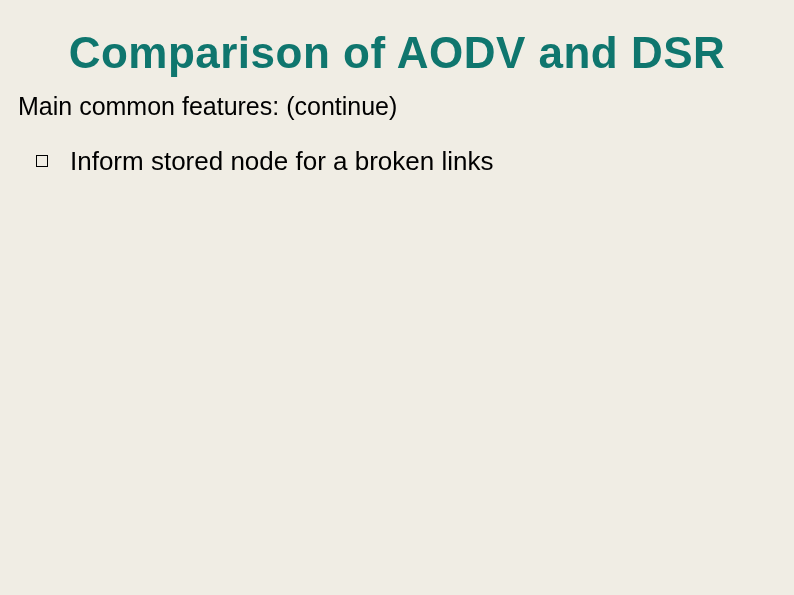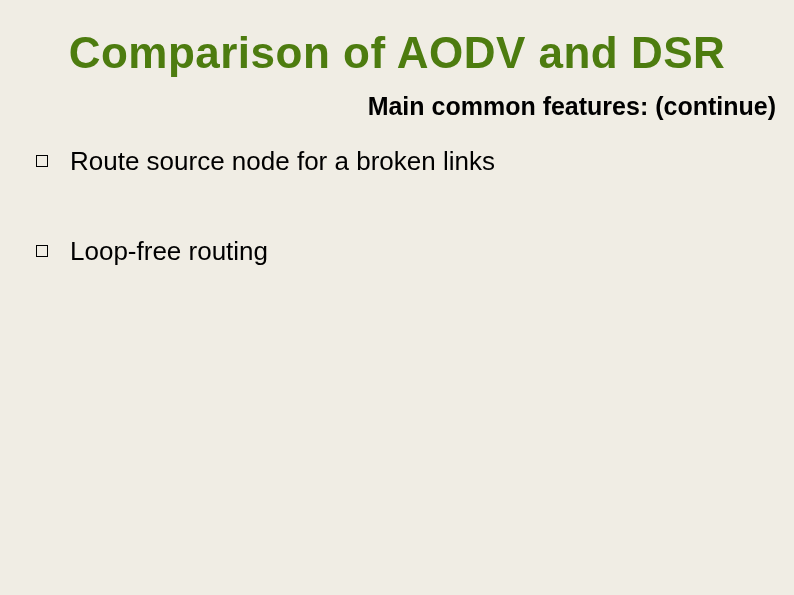--- a/index.html
+++ b/index.html
@@ -12,32 +12,31 @@
     color: #000000;
     overflow: hidden;
   }
   .slide {
     box-sizing: border-box;
     width: 794px;
     height: 595px;
     padding: 28px 18px 18px 18px;
   }
   .title {
-    color: #4d7c0f;
+    color: #0f766e;
     font-size: 44px;
     font-weight: bold;
     text-align: center;
     margin: 0 0 14px 0;
     letter-spacing: 0.5px;
   }
   .subtitle {
     font-size: 25px;
-    font-weight: bold;
+    font-weight: normal;
     margin: 0 0 18px 0;
-    text-align: right;
   }
   ul.bullets {
     list-style: none;
     padding: 0;
     margin: 0 0 0 18px;
   }
   ul.bullets li {
     position: relative;
     font-size: 26px;
     line-height: 1.7;
@@ -55,16 +54,15 @@
     background: transparent;
   }
 </style>
 </head>
 <body>
 
 <div class="slide">
   <h1 class="title">Comparison of AODV and DSR</h1>
   <div class="subtitle">Main common features: (continue)</div>
   <ul class="bullets">
-    <li>Route source node for a broken links</li>
-    <li>Loop-free routing</li>
+    <li>Inform stored node for a broken links</li>
   </ul>
 </div>
 
 </body></html>

